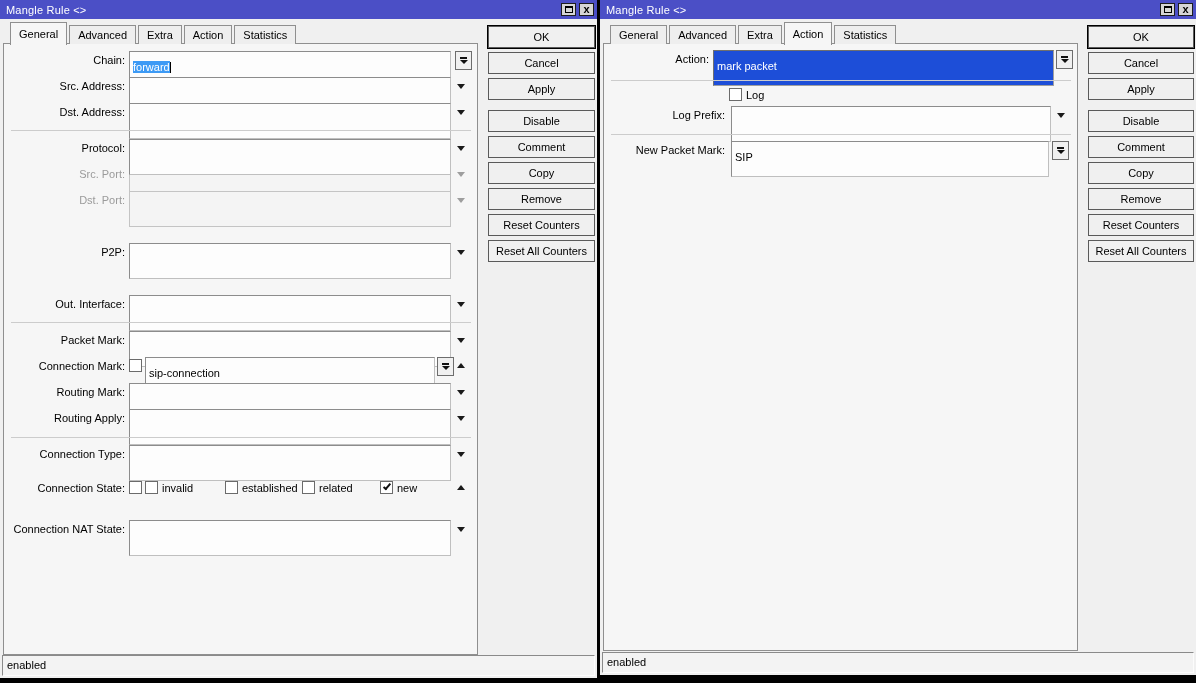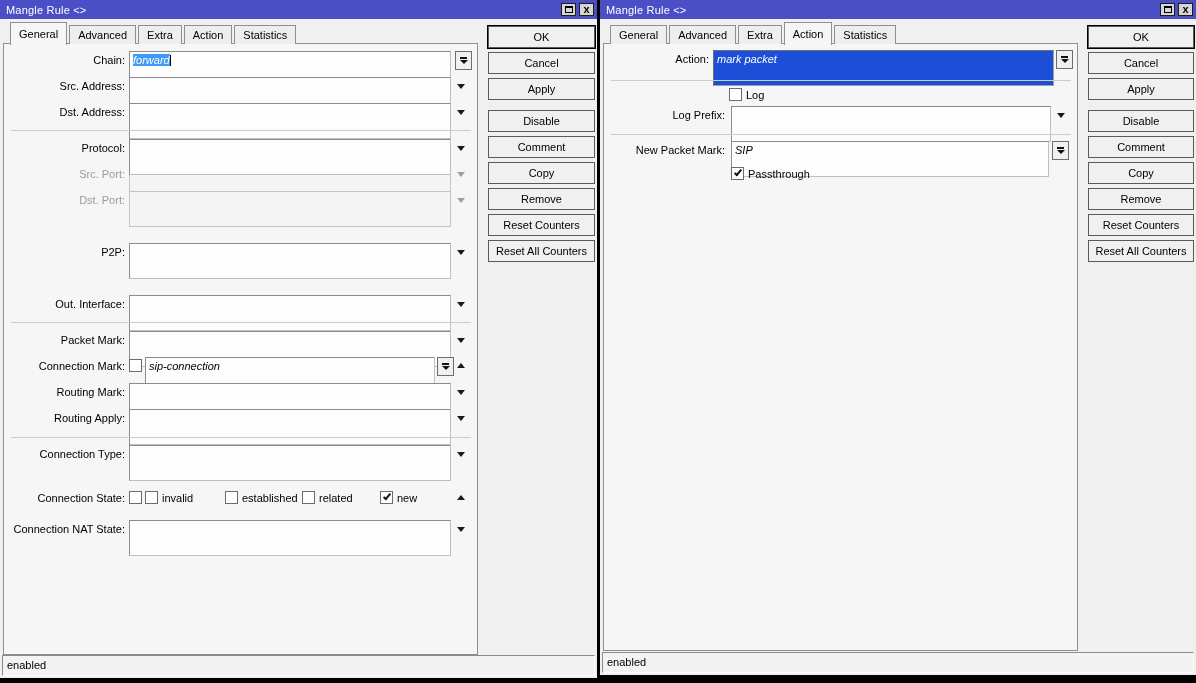--- a/index.html
+++ b/index.html
@@ -29,21 +29,21 @@
            border:1px solid #8f8f8f; z-index:1; }
   .panel-left  { height:612px; }
   .panel-right { height:608px; }
 
   .row { position:absolute; left:0; width:100%; height:19px; font-size:11px; }
   .lbl { position:absolute; left:0; top:3px; width:121px; text-align:right; color:#000; white-space:nowrap; }
   .lbl.dis { color:#9b9b9b; }
 
   .field { position:absolute; left:125px; top:0; width:322px; height:36px;
            background:#fdfdfd; border:1px solid; border-color:#8c8c8c #bfbfbf #bfbfbf #8c8c8c;
-           font-size:11px; padding:2px 3px; color:#000; white-space:nowrap; overflow:hidden;font-style:italic; }
+           font-size:11px; padding:9px 3px; color:#000; white-space:nowrap; overflow:hidden; }
   .field.dis { background:#f4f4f4; border-color:#c4c4c4; }
   .field.sel-all { background:#1d4ed8; color:#fff; border-color:#6f6f6f #9f9f9f #9f9f9f #6f6f6f; }
   .sel-span { background:#3d9af5; color:#fff; }
   .caret { display:inline-block; width:1px; height:11px; background:#000; vertical-align:-2px; }
 
   .dd { position:absolute; left:453px; top:7px; width:0; height:0;
         border-left:4px solid transparent; border-right:4px solid transparent; border-top:5px solid #1a1a1a; }
   .dd.gray { border-top-color:#9e9e9e; }
   .du { position:absolute; left:453px; top:6px; width:0; height:0;
         border-left:4px solid transparent; border-right:4px solid transparent; border-bottom:5px solid #1a1a1a; }
@@ -184,21 +184,21 @@
       </div>
 
       <div class="sep" style="top:393px"></div>
 
       <div class="row" style="top:401px">
         <span class="lbl">Connection Type:</span>
         <span class="field"></span>
         <span class="dd"></span>
       </div>
 
-      <div class="row" style="top:445px">
+      <div class="row" style="top:435px">
         <span class="lbl">Connection State:</span>
         <span class="cb" style="left:125px"></span>
         <span class="cb" style="left:141px"></span>
         <span class="cb-lbl" style="left:158px">invalid</span>
         <span class="cb" style="left:221px"></span>
         <span class="cb-lbl" style="left:238px">established</span>
         <span class="cb" style="left:298px"></span>
         <span class="cb-lbl" style="left:315px">related</span>
         <span class="cb" style="left:376px">
             <span class="tick"></span>
@@ -276,26 +276,20 @@
 
       <div class="row" style="top:97px">
         <span class="lbl">New Packet Mark:</span>
         <span class="field" style="left:127px;width:318px">SIP</span>
         <span class="hist" style="left:448px">
             <span class="bar"></span>
             <span class="tri"></span>
           </span>
       </div>
 
-      <div class="row" style="top:121px">
-        <span class="cb" style="left:127px">
-            <span class="tick"></span>
-          </span>
-        <span class="cb-lbl" style="left:144px">Passthrough</span>
-      </div>
     </div>
 
     <div class="pbtn default" style="top:7px">OK</div>
     <div class="pbtn" style="top:33px">Cancel</div>
     <div class="pbtn" style="top:59px">Apply</div>
     <div class="pbtn" style="top:91px">Disable</div>
     <div class="pbtn" style="top:117px">Comment</div>
     <div class="pbtn" style="top:143px">Copy</div>
     <div class="pbtn" style="top:169px">Remove</div>
     <div class="pbtn" style="top:195px">Reset Counters</div>

